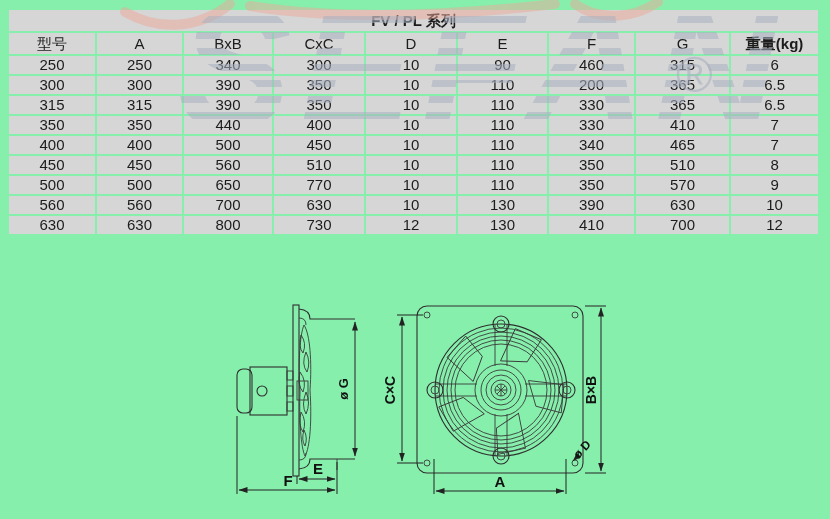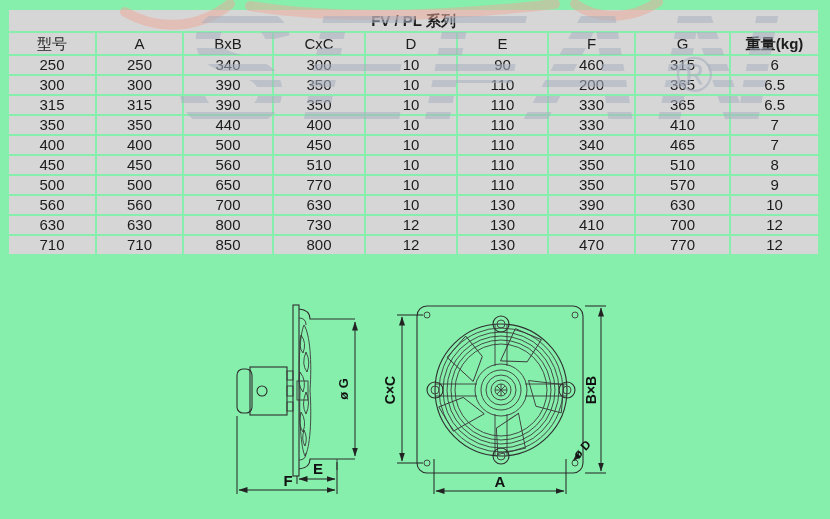--- a/index.html
+++ b/index.html
@@ -153,31 +153,20 @@
           <td>630</td>
           <td>630</td>
           <td>800</td>
           <td>730</td>
           <td>12</td>
           <td>130</td>
           <td>410</td>
           <td>700</td>
           <td>12</td>
         </tr>
-        <tr>
-          <td>710</td>
-          <td>710</td>
-          <td>850</td>
-          <td>800</td>
-          <td>12</td>
-          <td>130</td>
-          <td>470</td>
-          <td>770</td>
-          <td>12</td>
-        </tr>
       </tbody>
   </table>
 
   <svg class="wm-svg" width="830" height="180">
     <defs>
       <pattern id="stripes" width="16" height="16" patternUnits="userSpaceOnUse">
         <rect width="16" height="7" fill="#a9b1c0"></rect>
       </pattern>
     </defs>
     <g stroke="#eda99a" stroke-width="10" stroke-linecap="round" fill="none" opacity="0.5">

